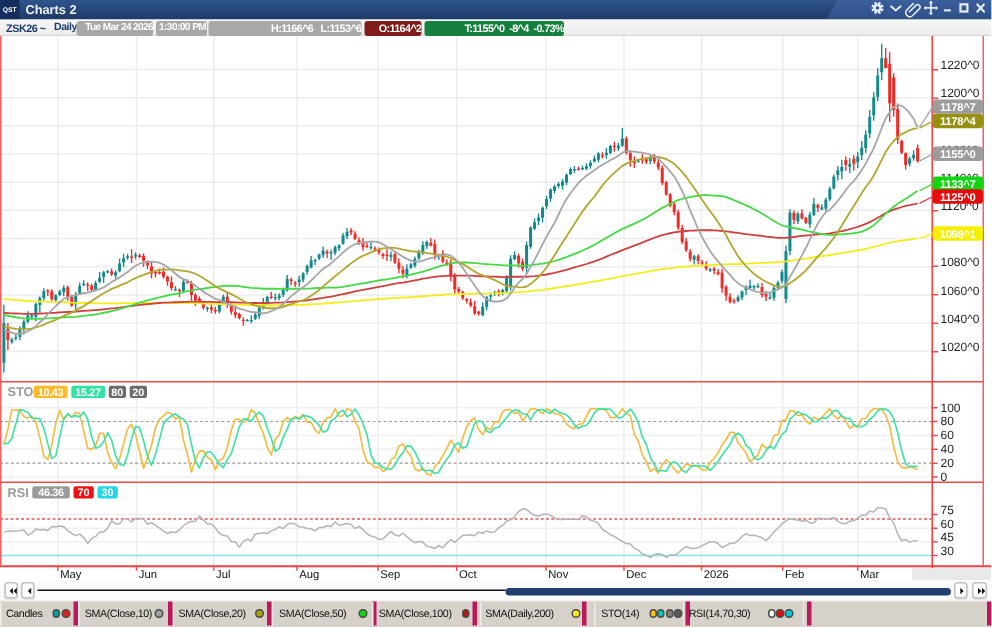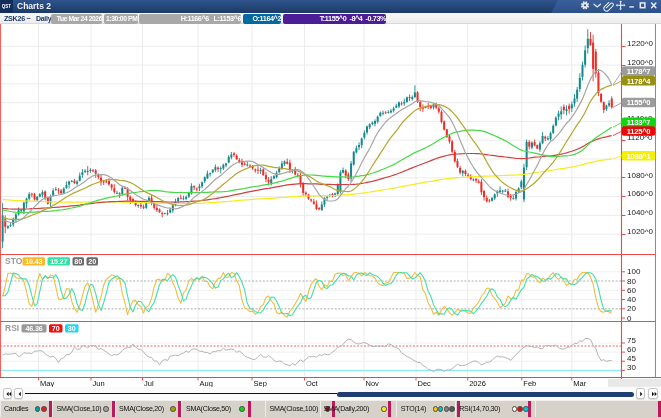--- a/index.html
+++ b/index.html
@@ -50,22 +50,22 @@
       <line x1="79.6" y1="3" x2="83.9" y2="7.7"></line>
       <line x1="83.9" y1="3" x2="79.6" y2="7.7"></line>
     </g>
   </svg>
 <div class="tool"></div>
 <div class="sym" style="left:4px">ZSK26 ~</div>
 <div class="sym" style="left:36px;font-size:7px">Daily</div>
 <div class="bdg" style="left:51.0px;width:51.0px;background:#a8a8a8;font-size:6.7px">Tue Mar 24 2026</div>
 <div class="bdg" style="left:103.5px;width:34.0px;background:#a8a8a8;font-size:6.8px">1:30:00 PM</div>
 <div class="bdg" style="left:139.0px;width:102.0px;background:#a8a8a8;font-size:7.2px">H:1166^6&nbsp;&nbsp; L:1153^6</div>
-<div class="bdg" style="left:243.0px;width:38.0px;background:#0369a1;font-size:7.2px">O:1164^2</div>
-<div class="bdg" style="left:283.0px;width:103px;background:#4c1d95;font-size:7.2px">T:1155^0&nbsp; -8^4&nbsp; -0.73%</div>
+<div class="bdg" style="left:243.0px;width:38.0px;background:#7f1d1d;font-size:7.2px">O:1164^2</div>
+<div class="bdg" style="left:283.0px;width:93.0px;background:#15803d;font-size:7.2px">T:1155^0&nbsp; -8^4&nbsp; -0.73%</div>
 <svg style="position:absolute;left:0;top:24px" width="661" height="376" viewBox="0 24 661 376">
     <line x1="0.0" y1="234.2" x2="621.0" y2="234.2" stroke="#ececec" stroke-width="1.00"></line>
     <line x1="0.0" y1="215.4" x2="621.0" y2="215.4" stroke="#ececec" stroke-width="1.00"></line>
     <line x1="0.0" y1="196.6" x2="621.0" y2="196.6" stroke="#ececec" stroke-width="1.00"></line>
     <line x1="0.0" y1="177.8" x2="621.0" y2="177.8" stroke="#ececec" stroke-width="1.00"></line>
     <line x1="0.0" y1="159.0" x2="621.0" y2="159.0" stroke="#ececec" stroke-width="1.00"></line>
     <line x1="0.0" y1="140.2" x2="621.0" y2="140.2" stroke="#ececec" stroke-width="1.00"></line>
     <line x1="0.0" y1="121.5" x2="621.0" y2="121.5" stroke="#ececec" stroke-width="1.00"></line>
     <line x1="0.0" y1="102.7" x2="621.0" y2="102.7" stroke="#ececec" stroke-width="1.00"></line>
     <line x1="0.0" y1="83.9" x2="621.0" y2="83.9" stroke="#ececec" stroke-width="1.00"></line>
@@ -703,33 +703,33 @@
     <div class="dot" style="left:51.4px;background:#a0a0a0"></div>
   </div>
 <div class="lsec" style="left:115.0px;width:65.5px">
     <div class="ltx" style="left:4.0px">SMA(Close,20)</div>
     <div class="dot" style="left:55.0px;background:#a8a000"></div>
   </div>
 <div class="lsec" style="left:180.5px;width:70.0px">
     <div class="ltx" style="left:5.5px">SMA(Close,50)</div>
     <div class="dot" style="left:58.9px;background:#10d810"></div>
   </div>
-<div class="lsec" style="left:265px;width:69.8px">
+<div class="lsec" style="left:248px;width:69.8px">
     <div class="ltx" style="left:4.5px">SMA(Close,100)</div>
     <div class="dot" style="left:59.6px;background:#b81414"></div>
   </div>
 <div class="lsec" style="left:320.3px;width:70.9px">
     <div class="ltx" style="left:3.2px">SMA(Daily,200)</div>
     <div class="dot" style="left:60.7px;background:#ffe81e"></div>
   </div>
 <div class="lsec" style="left:396px;width:64.0px">
     <div class="ltx" style="left:4.8px">STO(14)</div>
     <div class="dot" style="left:36.6px;background:#ffc000"></div>
     <div class="dot" style="left:41.9px;background:#00c8b8"></div>
     <div class="dot" style="left:47.7px;background:#808080"></div>
     <div class="dot" style="left:53.2px;background:#585858"></div>
   </div>
-<div class="lsec" style="left:455.2px;width:76px">
+<div class="lsec" style="left:455.2px;width:86px">
     <div class="ltx" style="left:4.0px">RSI(14,70,30)</div>
     <div class="dot" style="left:56.4px;background:#ffffff"></div>
     <div class="dot" style="left:62.3px;background:#e01010"></div>
     <div class="dot" style="left:68.1px;background:#00c8d8"></div>
   </div>
 <div class="lsec" style="left:534.9px;width:126px"></div>
 </body></html>

